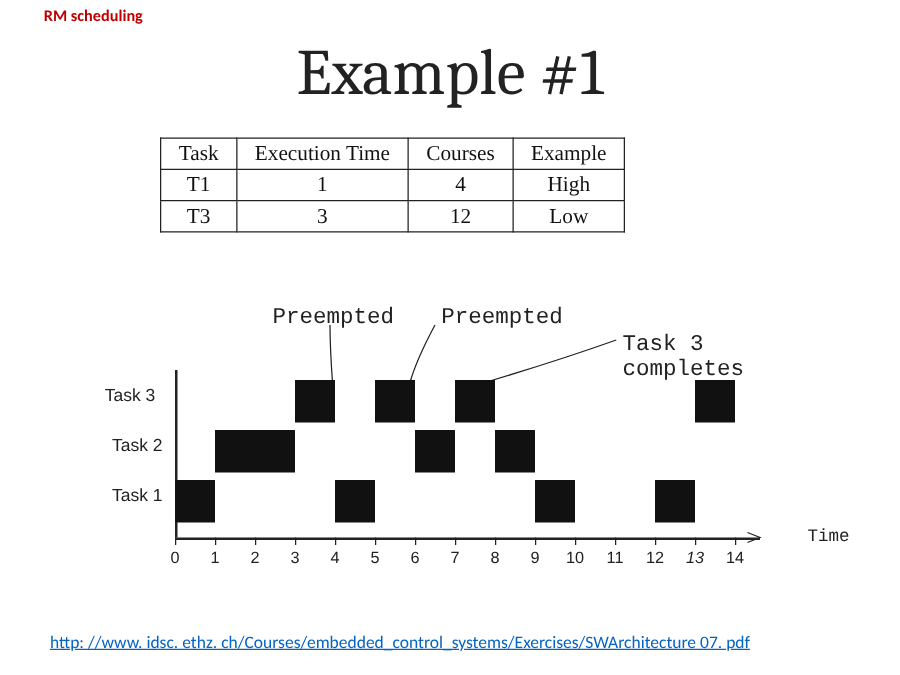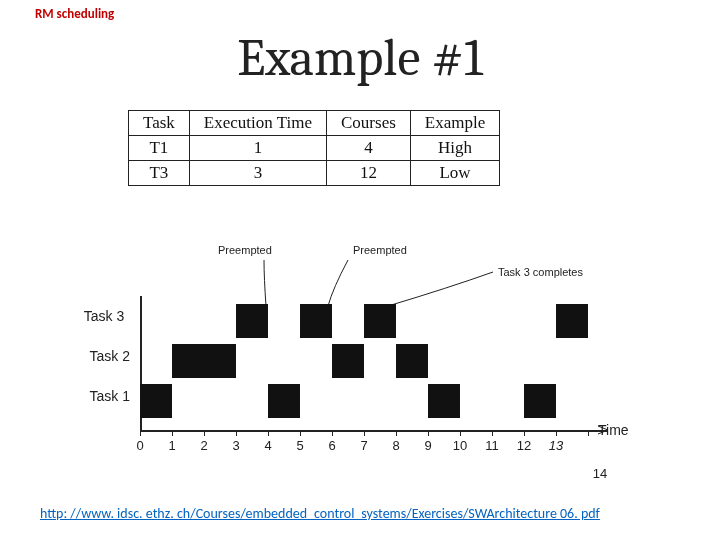--- a/index.html
+++ b/index.html
@@ -79,22 +79,22 @@
     width: 20px;
     text-align: center;
   }
   .bar {
     position: absolute;
     background: #111;
     height: 34px;
   }
   .annot {
     position: absolute;
-    font-family: Liberation Sans, sans-serif;
-    font-size: 11px;
+    font-family: Liberation Mono, monospace;
+    font-size: 18px;
     color: #222;
   }
   .leader {
     stroke: #222;
     stroke-width: 1;
     fill: none;
   }
   .time-label {
     position: absolute;
     font-family: Arial, sans-serif;
@@ -200,19 +200,19 @@
       <div class="tick-label" style="left: 340px; top: 190px;">9</div>
       <div class="tick" style="left: 382px; top: 182px;"></div>
       <div class="tick-label" style="left: 372px; top: 190px;">10</div>
       <div class="tick" style="left: 414px; top: 182px;"></div>
       <div class="tick-label" style="left: 404px; top: 190px;">11</div>
       <div class="tick" style="left: 446px; top: 182px;"></div>
       <div class="tick-label" style="left: 436px; top: 190px;">12</div>
       <div class="tick" style="left: 478px; top: 182px;"></div>
       <div class="tick-label" style="left: 468px; top: 190px; font-style: italic;">13</div>
       <div class="tick" style="left: 510px; top: 182px;"></div>
-      <div class="tick-label" style="left: 512px; top: 190px; margin-top: 28px;">14</div>
+      <div class="tick-label" style="left: 500px; top: 190px;">14</div>
     </div>
 
-  <div class="time-label" style="left:520px; top:174px;">Time</div>
+  <div class="time-label" style="left:568px; top:174px;font-family:Liberation Mono, monospace;">Time</div>
 </div>
 
-<a class="footer-link" href="#">http: //www. idsc. ethz. ch/Courses/embedded_control_systems/Exercises/SWArchitecture 06. pdf</a>
+<a class="footer-link" href="#">http: //www. idsc. ethz. ch/Courses/embedded_control_systems/Exercises/SWArchitecture 07. pdf</a>
 
 </body></html>

